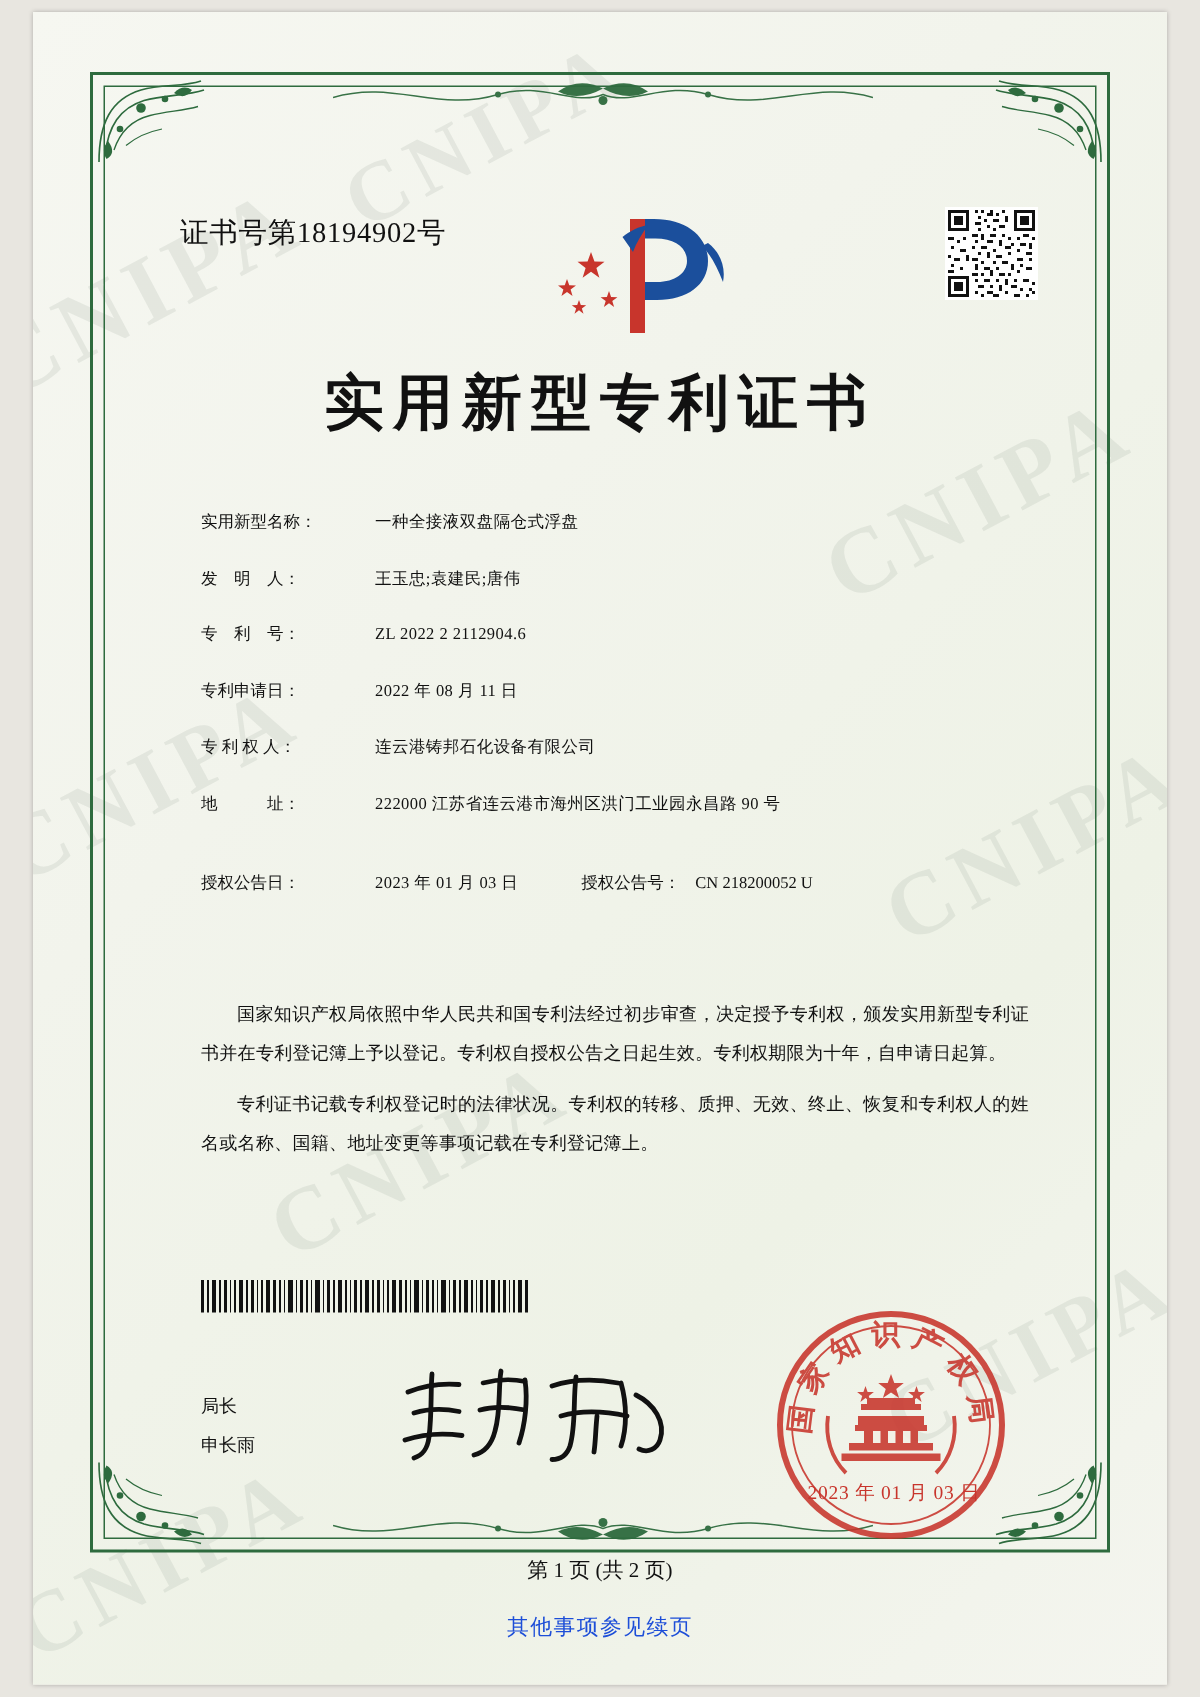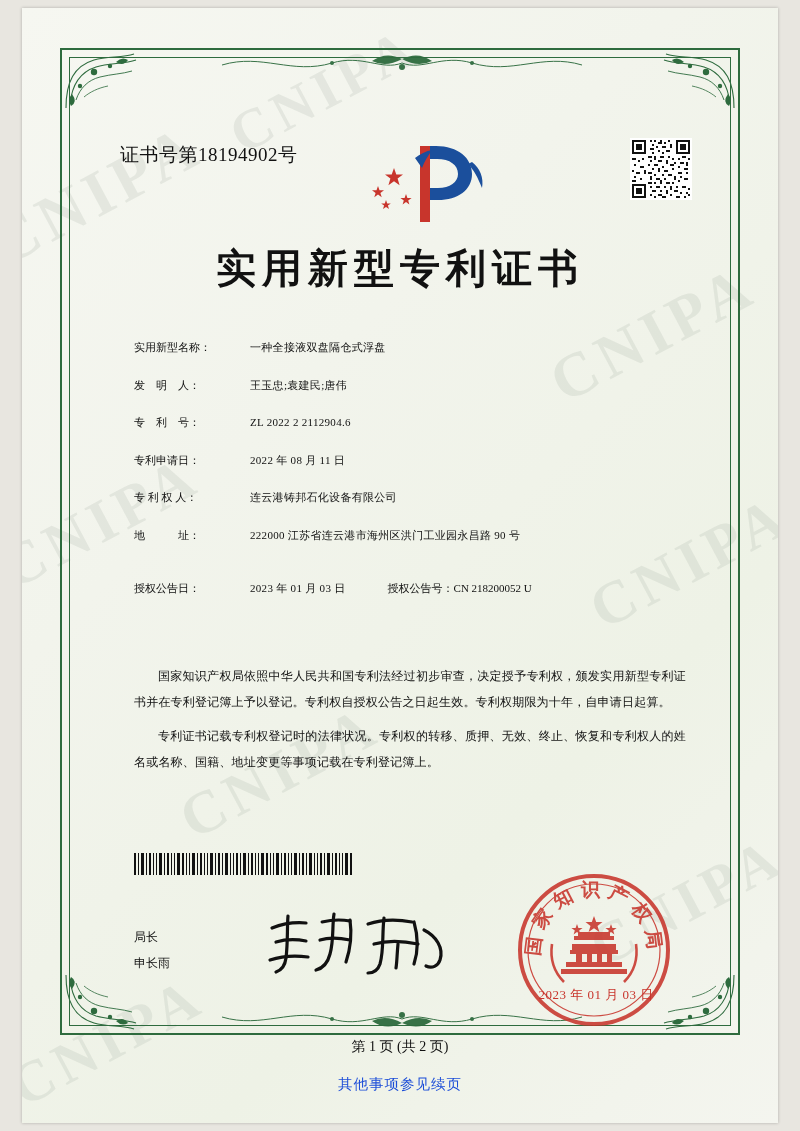--- a/index.html
+++ b/index.html
@@ -143,21 +143,21 @@
     flex: 1;
     letter-spacing: 0.3px;
     margin-left: 12px;
   }
   .row.pair .val { flex: 0 0 auto; }
   .row .lbl2 {
     margin-left: 42px;
     white-space: nowrap;
     margin-top: 16px;
   }
-  .row .val2 { white-space: nowrap; font-family: Liberation Serif, serif; }
+  .row .val2 { margin-left: 10px; white-space: nowrap; font-family: Liberation Serif, serif; }
 
   
   .para {
     position: absolute;
     left: 112px;
     right: 92px;
     font-size: 12px;
     line-height: 26px;
     color: #111;
     text-align: justify;

